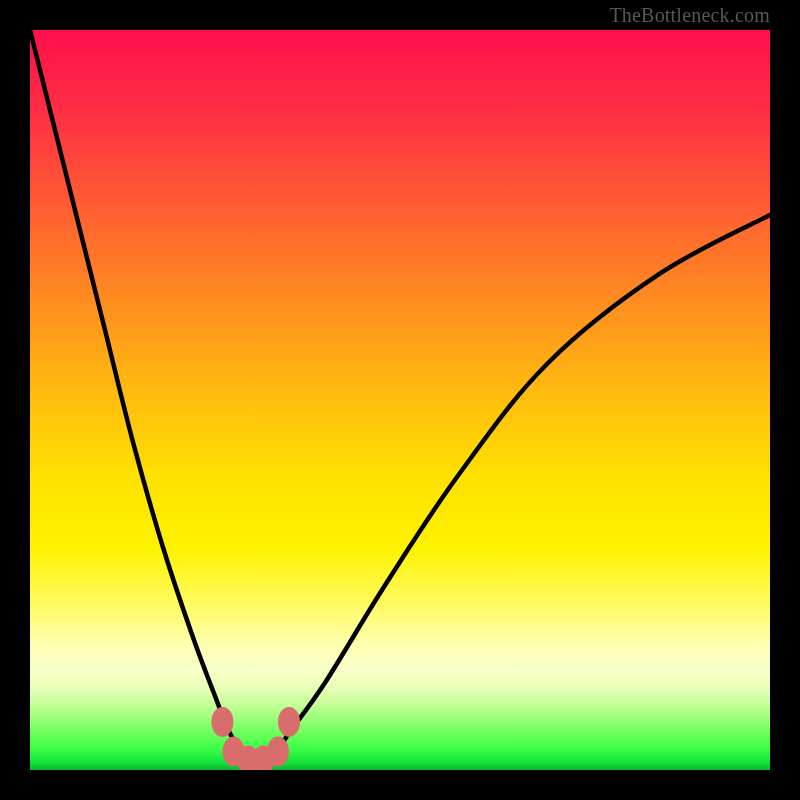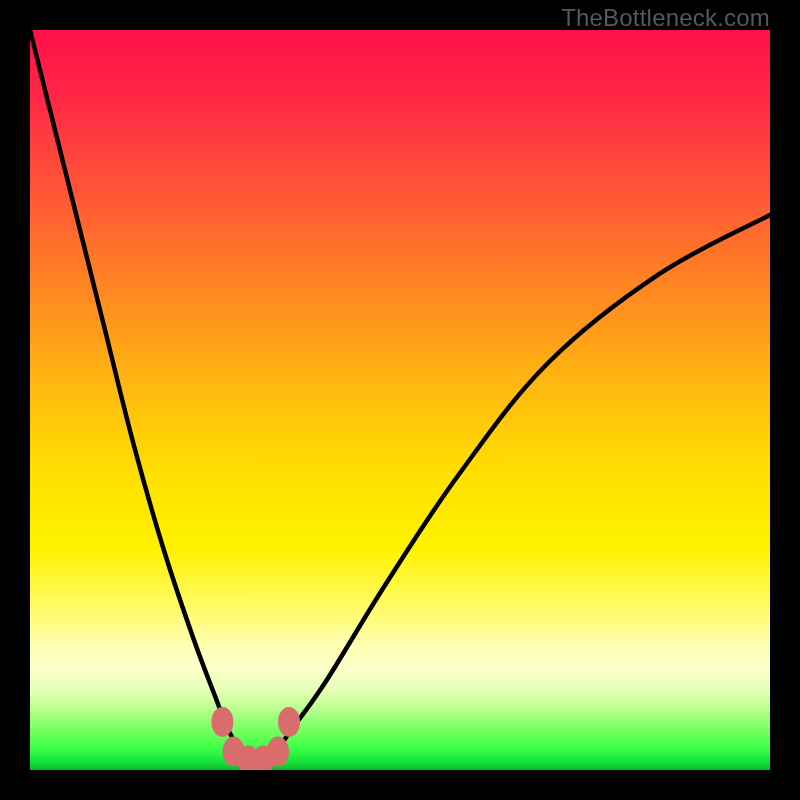--- a/index.html
+++ b/index.html
@@ -51,22 +51,22 @@
     );
   }
   svg.curve {
     position: absolute;
     inset: 0;
   }
   .watermark {
     position: absolute;
     top: 4px;
     right: 30px;
-    font-family: Liberation Sans, sans-serif;
-    font-size: 24px;
+    font-family: Liberation Serif, serif;
+    font-size: 20px;
     color: #585858;
     letter-spacing: 0.2px;
   }
 </style>
 </head>
 <body>
 
 <div class="frame">
   <div class="plot">
     <div class="grad"></div>

